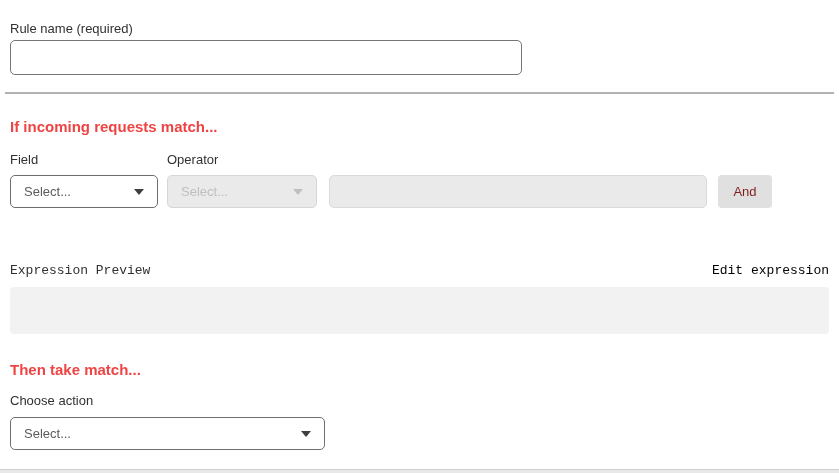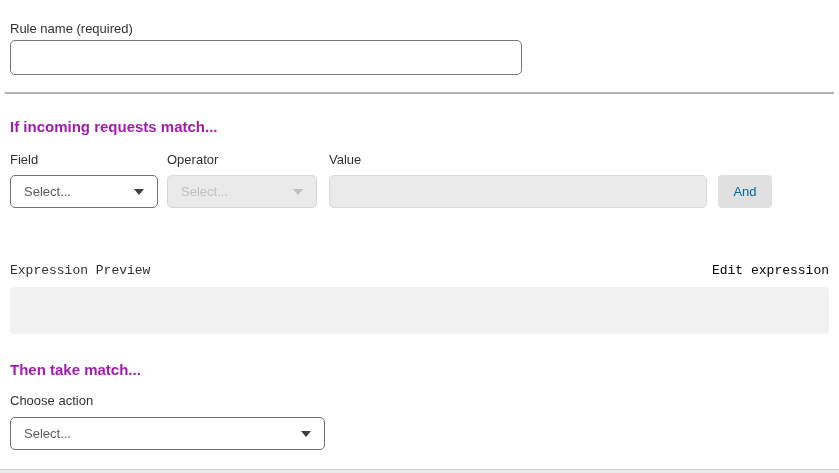--- a/index.html
+++ b/index.html
@@ -45,21 +45,21 @@
   .divider {
     margin: 17px -5px 0 -5px;
     height: 0;
     border-top: 2px solid #b3b3b3;
   }
   .section-heading {
     margin-top: 24px;
     font-size: 15px;
     line-height: 18px;
     font-weight: 700;
-    color: #a21caf;
+    color: #ef4444;
   }
   .condition-row {
     margin-top: 16px;
     display: flex;
     align-items: flex-end;
   }
   .cond-col .field-label { margin-bottom: 8px; }
   .select {
     height: 33px;
     border: 1px solid #6e6e6e;
@@ -102,21 +102,21 @@
     outline: none;
   }
   .col-field    { width: 148px; }
   .col-operator { width: 150px; margin-left: 9px; }
   .col-value    { width: 378px; margin-left: 12px; }
   .logic-btn {
     height: 33px;
     border: none;
     border-radius: 4px;
     background: #e0e0e0;
-    color: #0369a1;
+    color: #7f1d1d;
     font-family: "Liberation Sans", sans-serif;
     font-size: 13px;
     cursor: pointer;
   }
   .and-btn { width: 54px; margin-left: 11px; }
   .or-btn  { width: 49px; margin-left: 8px; }
   .expr-header {
     margin-top: 55px;
     display: flex;
     align-items: flex-end;
@@ -177,21 +177,20 @@
 
     <div class="cond-col col-operator">
       <div class="field-label">Operator</div>
       <div class="select disabled">
         <span>Select...</span>
         <span class="caret"></span>
       </div>
     </div>
 
     <div class="cond-col col-value">
-      <div class="field-label">Value</div>
       <input class="value-input" type="text" disabled="" value="" style="">
     </div>
 
     <button class="logic-btn and-btn">And</button>
 
   </div>
 
   <div class="expr-header">
     <div class="field-label">Expression Preview</div>
     <a class="link">Edit expression</a>

